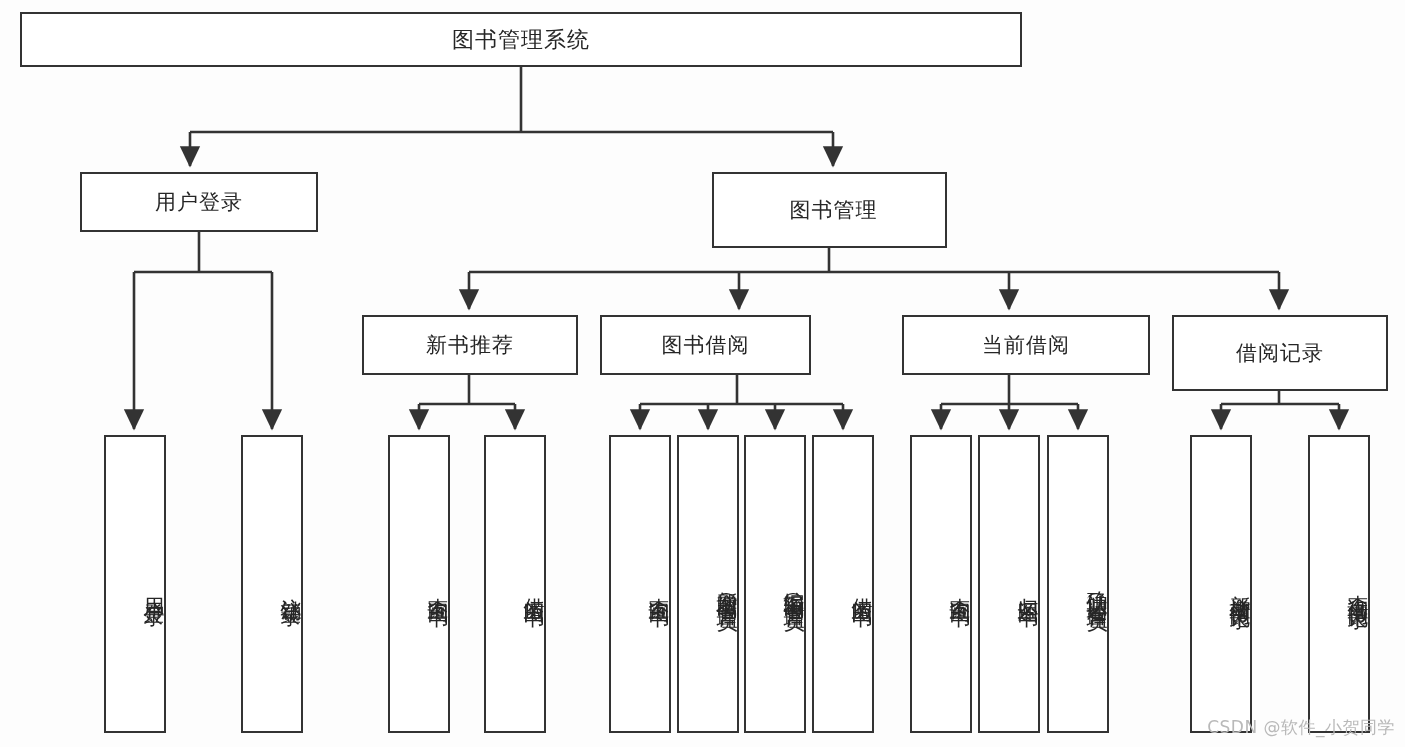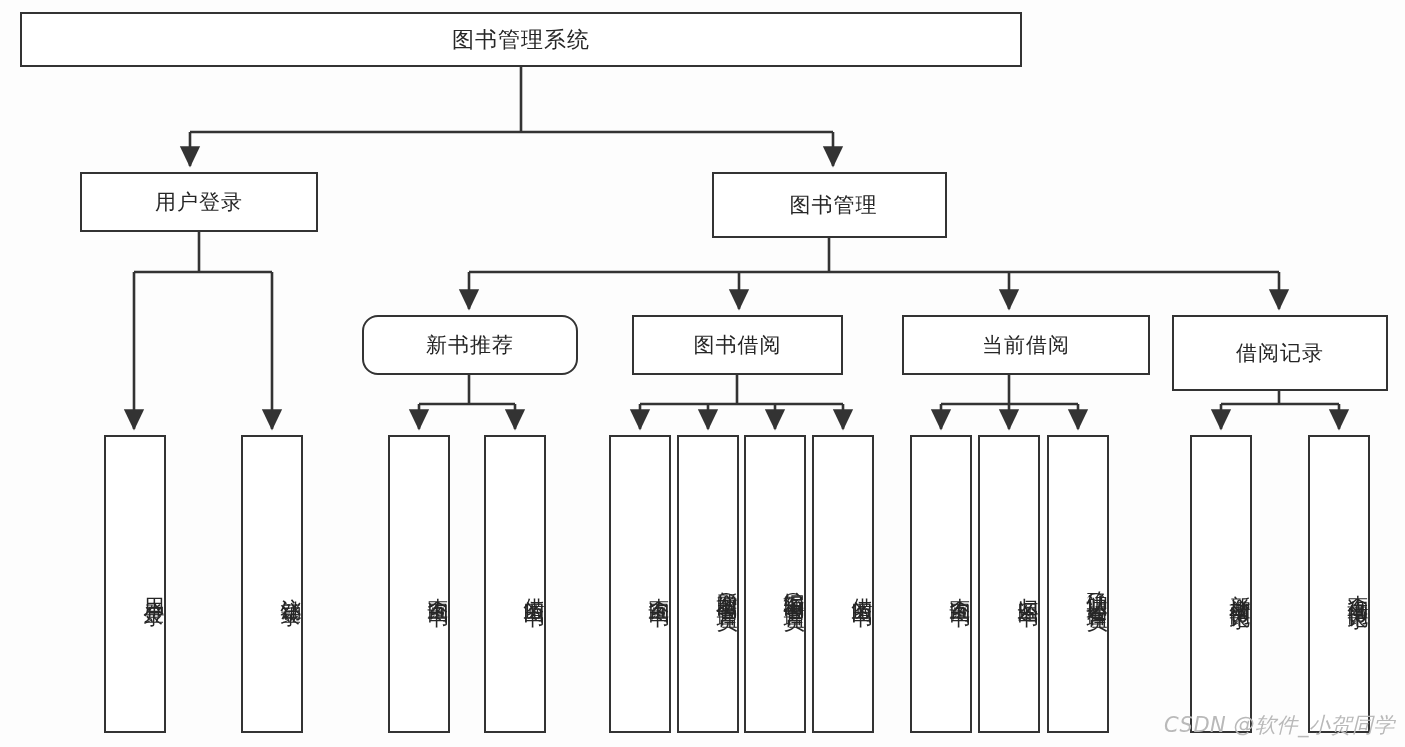--- a/index.html
+++ b/index.html
@@ -50,25 +50,24 @@
     left: 0;
     top: 0;
     width: 1405px;
     height: 747px;
     pointer-events: none;
   }
   .watermark {
     position: absolute;
     right: 10px;
     bottom: 8px;
-    font-size: 21px;
+    font-size: 17px;
     color: #b9b9b9;
     white-space: nowrap;
     letter-spacing: 0.5px;
-    font-style: italic;
   }
 </style>
 </head>
 <body>
 
 <div id="canvas">
 
   <svg class="lines" viewBox="0 0 1405 747">
     <defs>
       <marker id="arrow" markerWidth="9" markerHeight="9" refX="7.6" refY="4.5" orient="auto" markerUnits="strokeWidth">
@@ -115,24 +114,24 @@
       <path d="M1279,375 L1279,404"></path>
       <path d="M1221,404 L1339,404"></path>
       <path d="M1221,404 L1221,429" marker-end="url(#arrow)"></path>
       <path d="M1339,404 L1339,429" marker-end="url(#arrow)"></path>
     </g>
   </svg>
 
   <div class="node horiz root" style="left:20px; top:12px; width:1002px; height:55px;">图书管理系统</div>
 
   <div class="node horiz" style="left:80px; top:172px; width:238px; height:60px;">用户登录</div>
-  <div class="node horiz" style="left:712px; top:172px; width:235px; height:66px;padding-left:8px;">图书管理</div>
+  <div class="node horiz" style="left:712px; top:172px; width:235px; height:76px;padding-left:8px;">图书管理</div>
 
-  <div class="node horiz" style="left:362px; top:315px; width:216px; height:60px;border-radius:16px;">新书推荐</div>
-  <div class="node horiz" style="left:632px; top:315px; width:211px; height:60px;">图书借阅</div>
+  <div class="node horiz" style="left:362px; top:315px; width:216px; height:60px;">新书推荐</div>
+  <div class="node horiz" style="left:600px; top:315px; width:211px; height:60px;">图书借阅</div>
   <div class="node horiz" style="left:902px; top:315px; width:248px; height:60px;">当前借阅</div>
   <div class="node horiz" style="left:1172px; top:315px; width:216px; height:76px;">借阅记录</div>
 
   <div class="node vert" style="left:104px; top:435px; width:62px; height:298px;">用户登录</div>
   <div class="node vert" style="left:241px; top:435px; width:62px; height:298px;">注销登录</div>
 
   <div class="node vert" style="left:388px; top:435px; width:62px; height:298px;">查询图书</div>
   <div class="node vert" style="left:484px; top:435px; width:62px; height:298px;">借阅图书</div>
 
   <div class="node vert" style="left:609px; top:435px; width:62px; height:298px;">查询图书</div>

